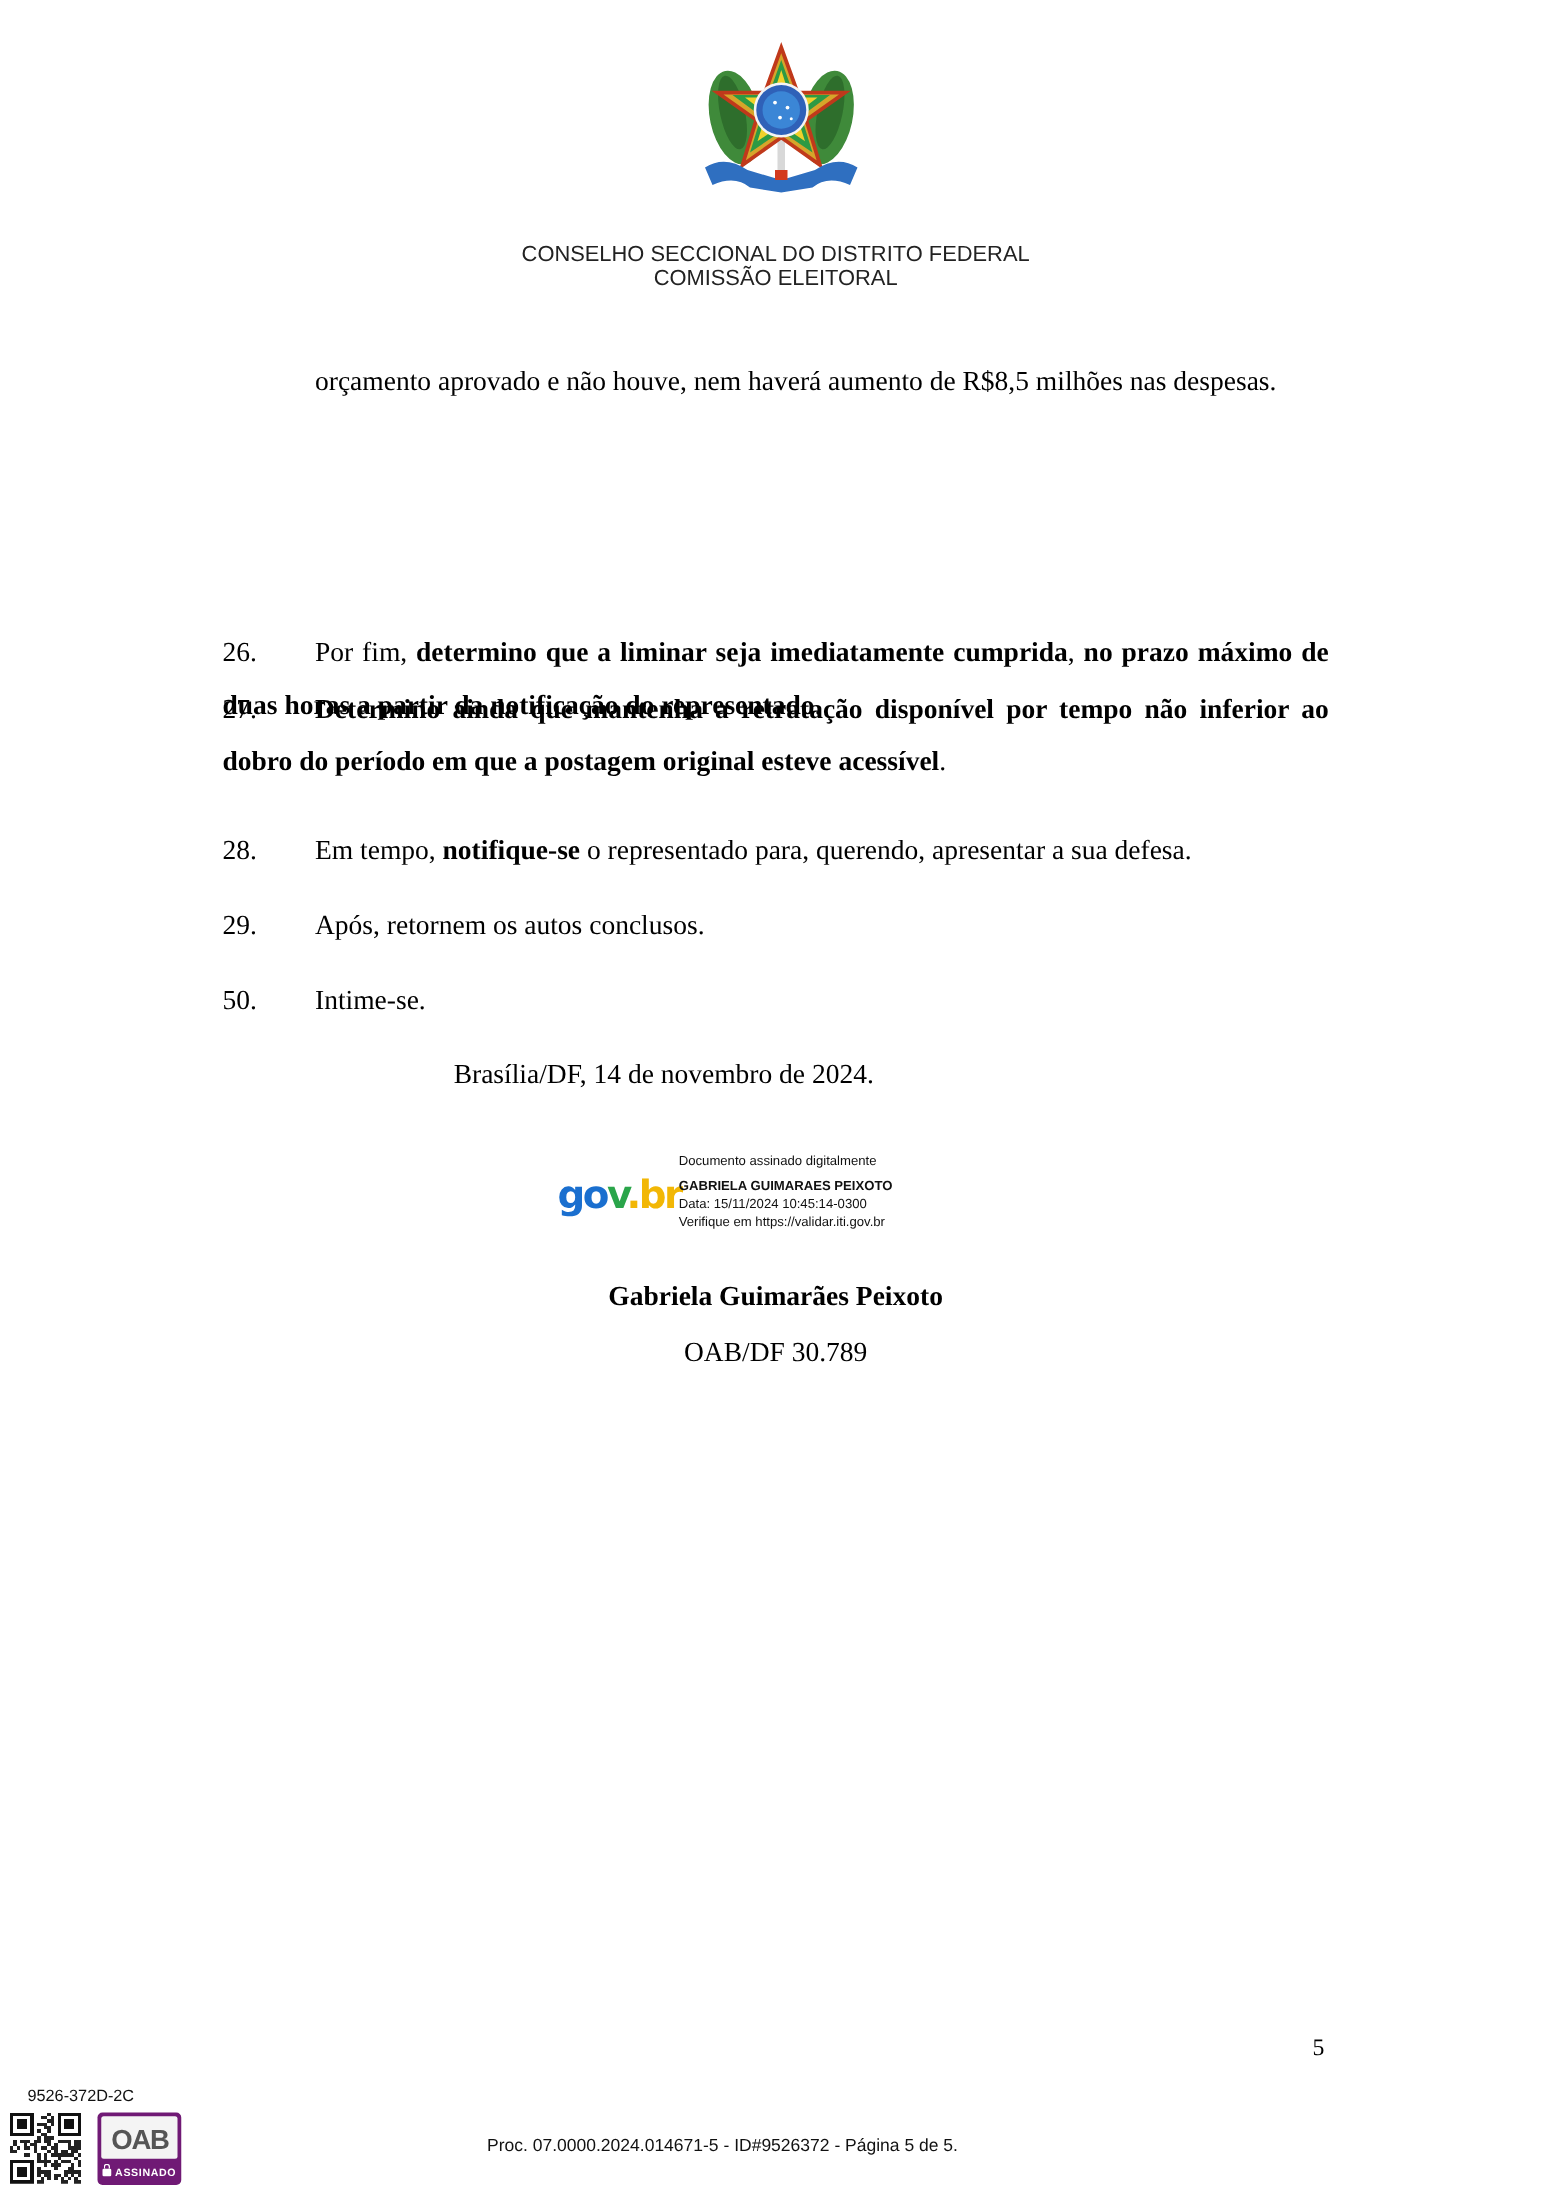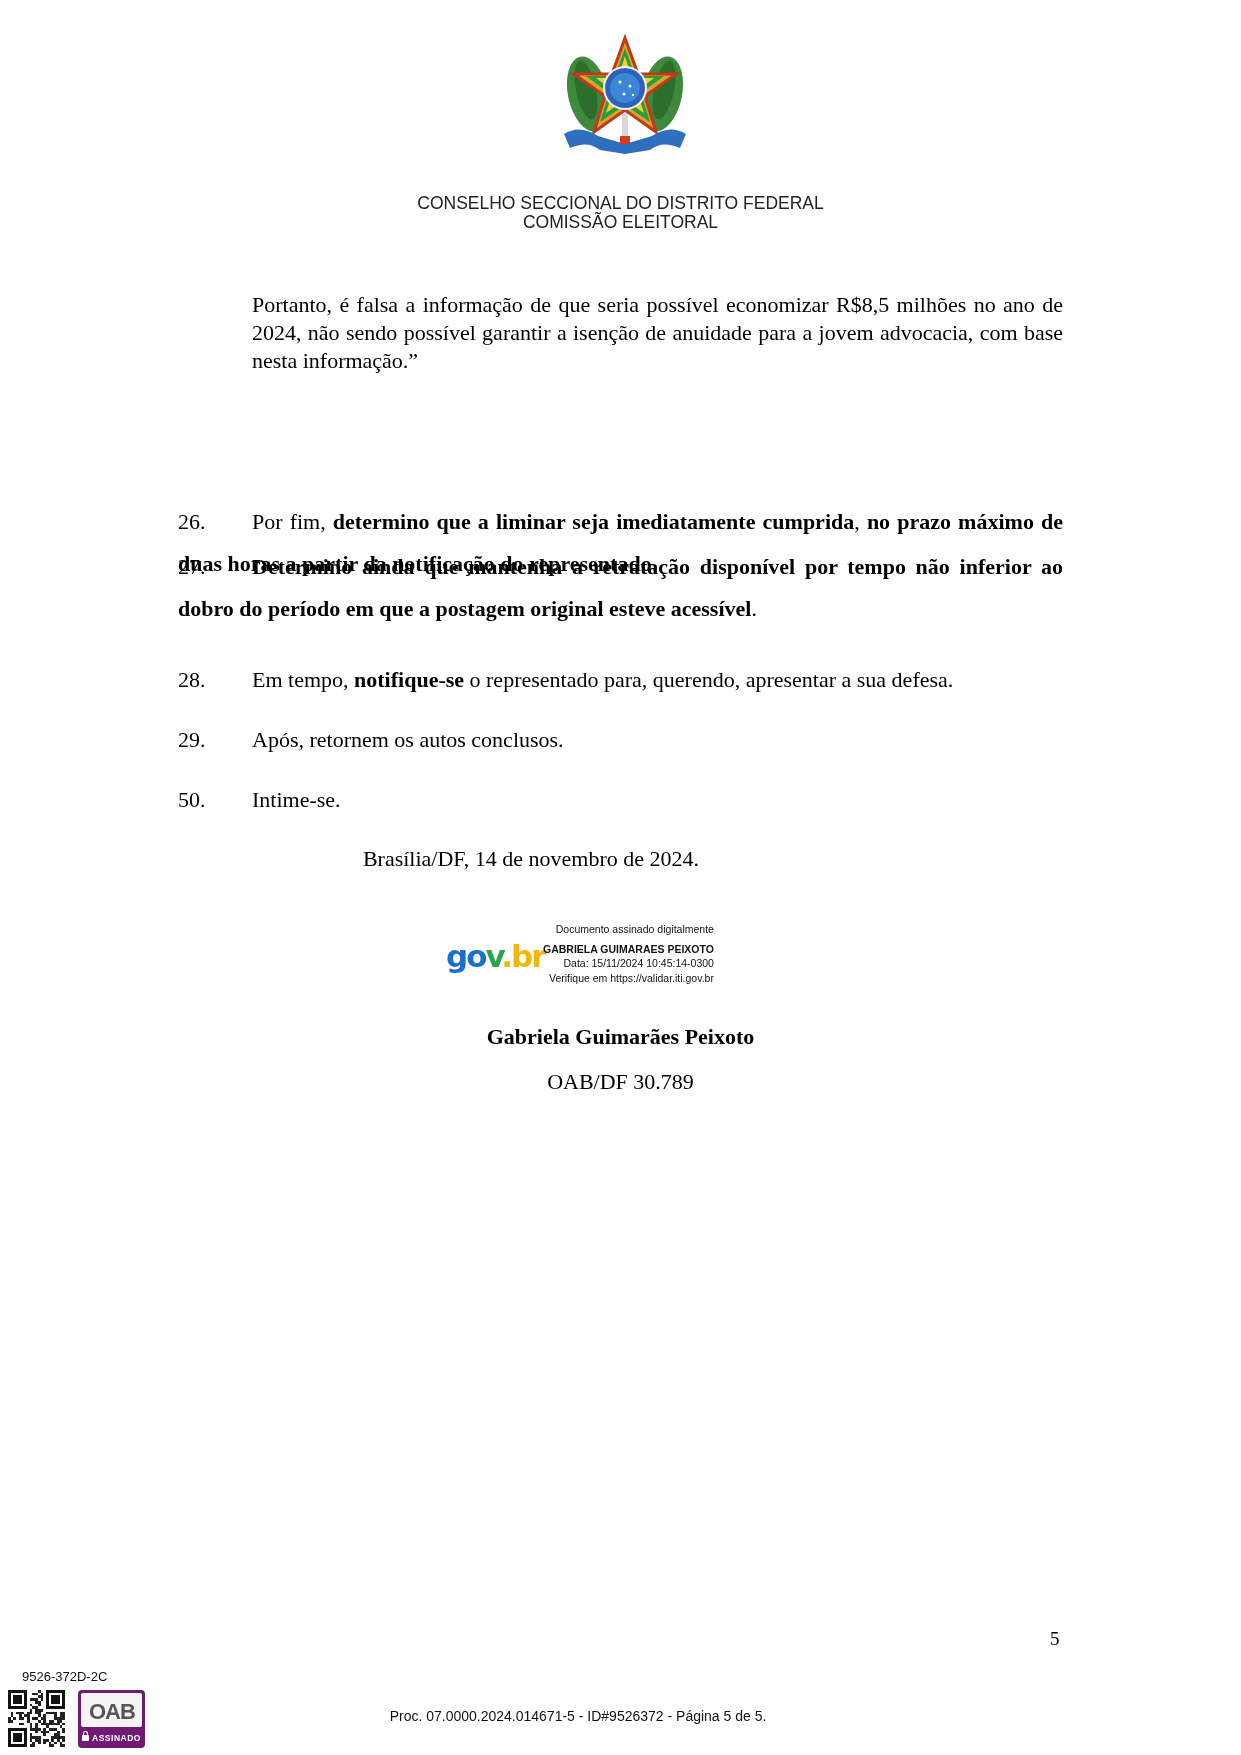--- a/index.html
+++ b/index.html
@@ -1,19 +1,19 @@
 <!DOCTYPE html>
 <html><head>
 <meta charset="utf-8">
 <style>
   html, body { margin: 0; padding: 0; background: #ffffff; }
   body { width: 1241px; height: 1755px; position: relative; overflow: hidden; color: #000; }
   .abs { position: absolute; }
   .serif { font-family: "Liberation Serif", "DejaVu Serif", serif; }
-  .sans { font-family: "Liberation Sans", "DejaVu Sans", sans-serif; text-align: right; }
+  .sans { font-family: "Liberation Sans", "DejaVu Sans", sans-serif; }
 
   
   #emblem { left: 558px; top: 32px; width: 134px; height: 126px; }
   #header-lines { left: 300px; top: 194px; width: 641px; text-align: center; font-size: 17.5px; line-height: 19px; color: #222; }
   #header-lines div { white-space: nowrap; }
 
   
   #quote { left: 252px; top: 291px; width: 811px; font-size: 22px; line-height: 28px; text-align: justify; }
   #quote p { margin: 0; }
 
@@ -84,21 +84,21 @@
   <path d="M6 102 Q22 92 40 104 L67 112 L94 104 Q112 92 128 102 L122 116 Q104 108 92 118 L67 122 L42 118 Q30 108 12 116 Z" fill="#2f6fc0"></path>
   <rect x="62" y="104" width="10" height="8" fill="#d33a1e"></rect>
 </svg>
 
 <div id="header-lines" class="abs sans">
   <div>CONSELHO SECCIONAL DO DISTRITO FEDERAL</div>
   <div>COMISSÃO ELEITORAL</div>
 </div>
 
 <div id="quote" class="abs serif">
-  <p>Portanto, é falsa a informação de que seria possível economizar R$8,5 milhões no ano de 2024, não sendo possível garantir a isenção de anuidade para a jovem advocacia, com base nesta informação.”</p>
+  <p>orçamento aprovado e não houve, nem haverá aumento de R$8,5 milhões nas despesas.</p>
 </div>
 
 <div id="p26" class="abs serif para">
   <span class="num">26.</span><span class="body"><span>Por fim, </span><b>determino que a liminar seja imediatamente cumprida</b><span>, </span><b>no prazo máximo de duas horas a partir da notificação do representado</b><span>.</span></span>
 </div>
 <div id="p27" class="abs serif para">
   <span class="num">27.</span><span class="body"><b>Determino ainda que mantenha a retratação disponível por tempo não inferior ao dobro do período em que a postagem original esteve acessível</b><span>.</span></span>
 </div>
 <div id="p28" class="abs serif para">
   <span class="num">28.</span><span class="body"><span>Em tempo, </span><b>notifique-se</b><span> o representado para, querendo, apresentar a sua defesa.</span></span>

